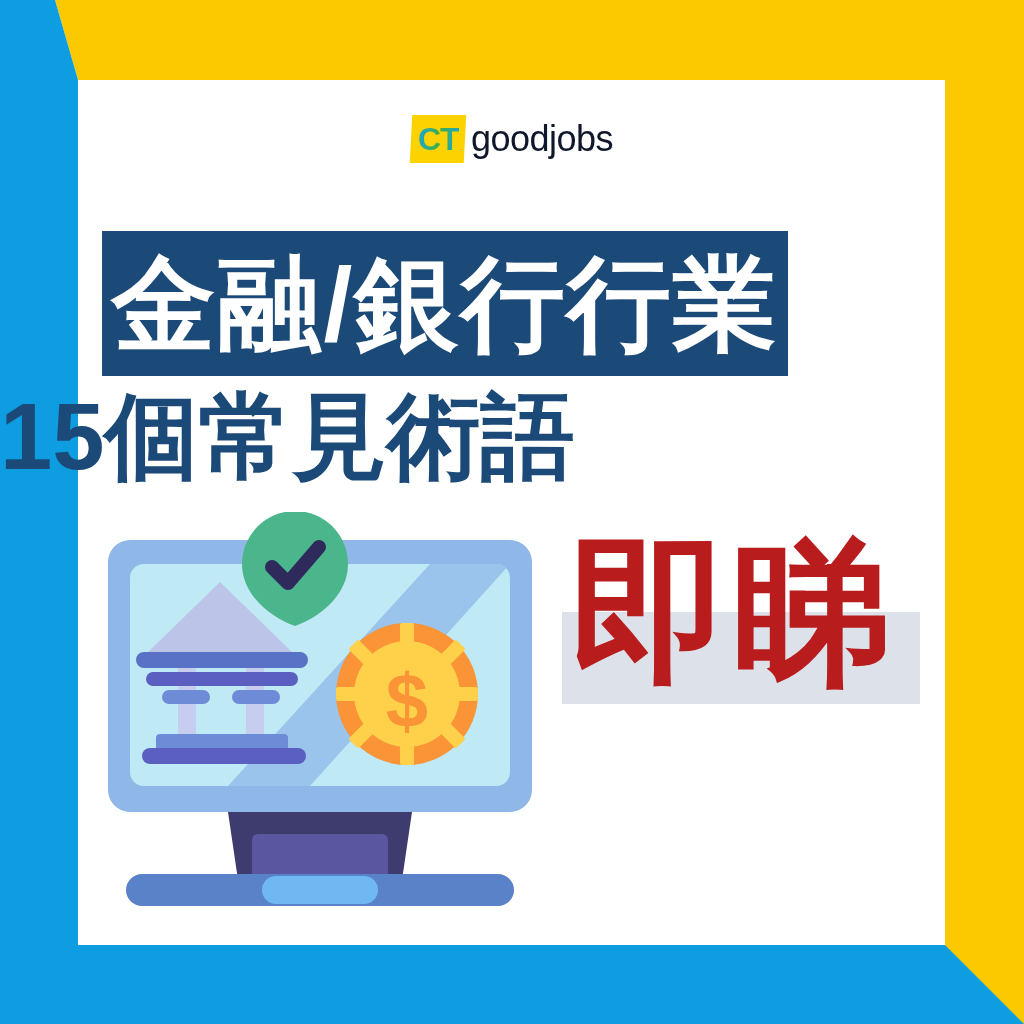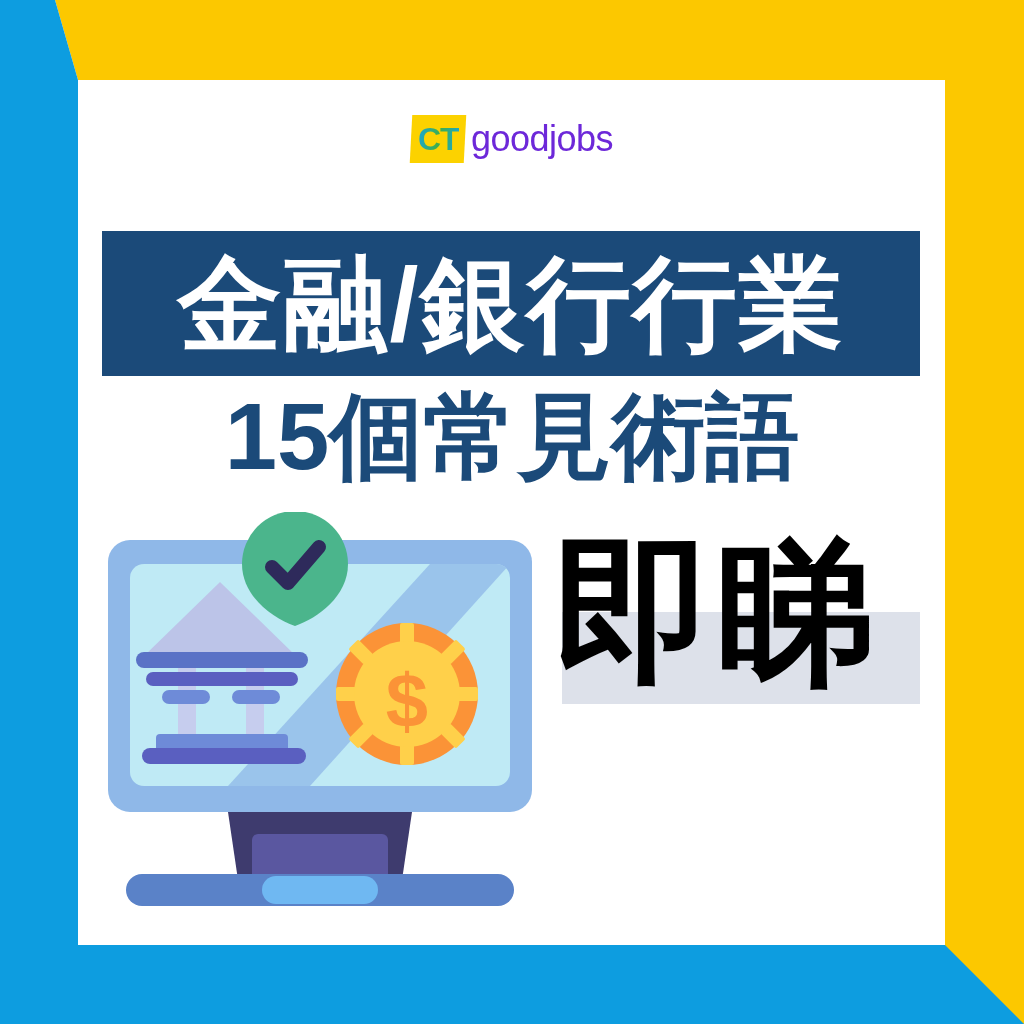--- a/index.html
+++ b/index.html
@@ -89,32 +89,32 @@
     font-weight: bold;
     letter-spacing: -1px;
     background: linear-gradient(100deg, #16A6E0 0%, #3FAE49 50%, #16A6E0 100%);
     -webkit-background-clip: text;
     background-clip: text;
     color: transparent;
     line-height: 1;
   }
   .logo-word {
     font-size: 36px;
-    color: #6d28d9;
+    color: #0f172a;
     letter-spacing: -0.5px;
     line-height: 1;
     font-weight: 400;
   }
 
   
   .headline-banner {
     position: absolute;
     left: 102px;
     top: 231px;
-    width: 818px;
+    width: 686px;
     height: 145px;
     background: #1B4A79;
     display: flex;
     align-items: center;
     justify-content: center;
     z-index: 3;
   }
   .headline-banner-text {
     color: #FFFFFF;
     font-size: 104px;
@@ -123,21 +123,21 @@
     line-height: 1;
     white-space: nowrap;
   }
 
   
   .subtitle {
     position: absolute;
     left: 0;
     right: 0;
     top: 386px;
-    text-align: center;
+    text-align: left;
     color: #1B4A79;
     font-size: 94px;
     font-weight: bold;
     letter-spacing: 0px;
     line-height: 1.08;
     z-index: 3;
     white-space: nowrap;
   }
 
   
@@ -158,22 +158,22 @@
     right: -6px;
     bottom: 16px;
     height: 92px;
     background: #DDE1EA;
     z-index: 1;
   }
   .cta-text {
     position: relative;
     z-index: 2;
     display: block;
-    text-align: left;
-    color: #000000;
+    text-align: center;
+    color: #b91c1c;
     font-size: 160px;
     font-weight: bold;
     line-height: 185px;
     letter-spacing: 2px;
     white-space: nowrap;
     padding-right: 4px;
   }
 
   
   .illustration {

